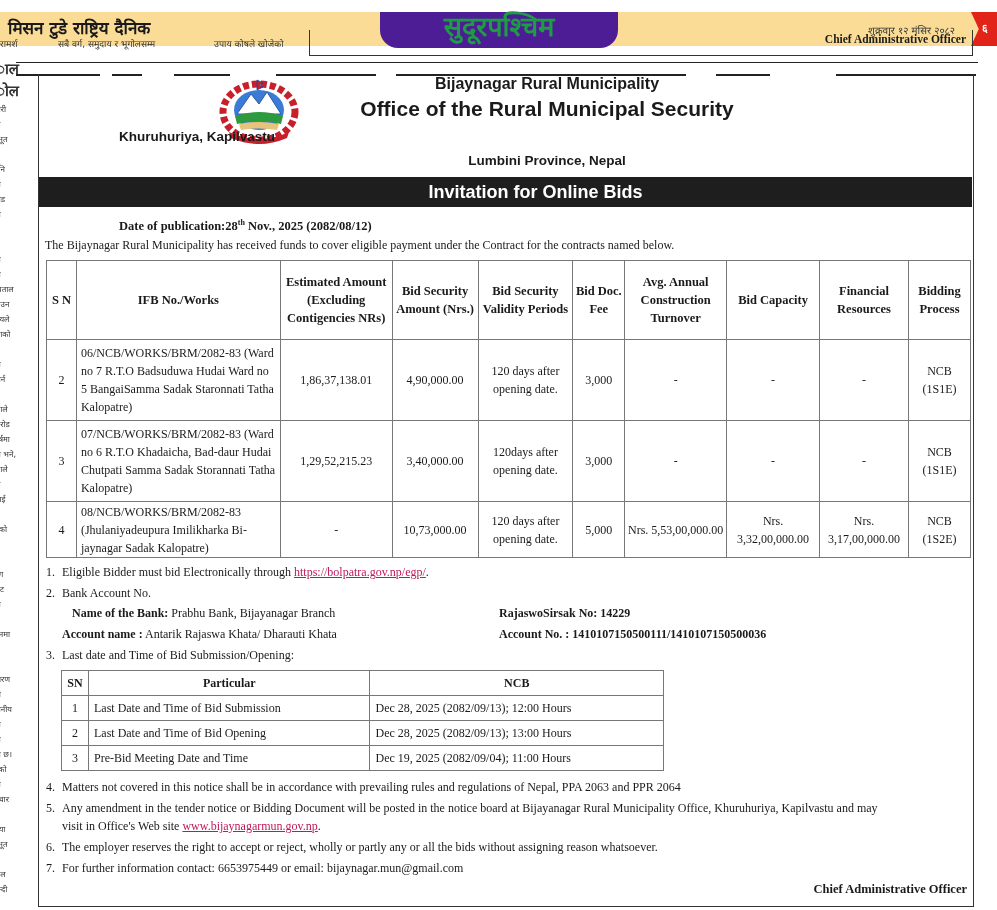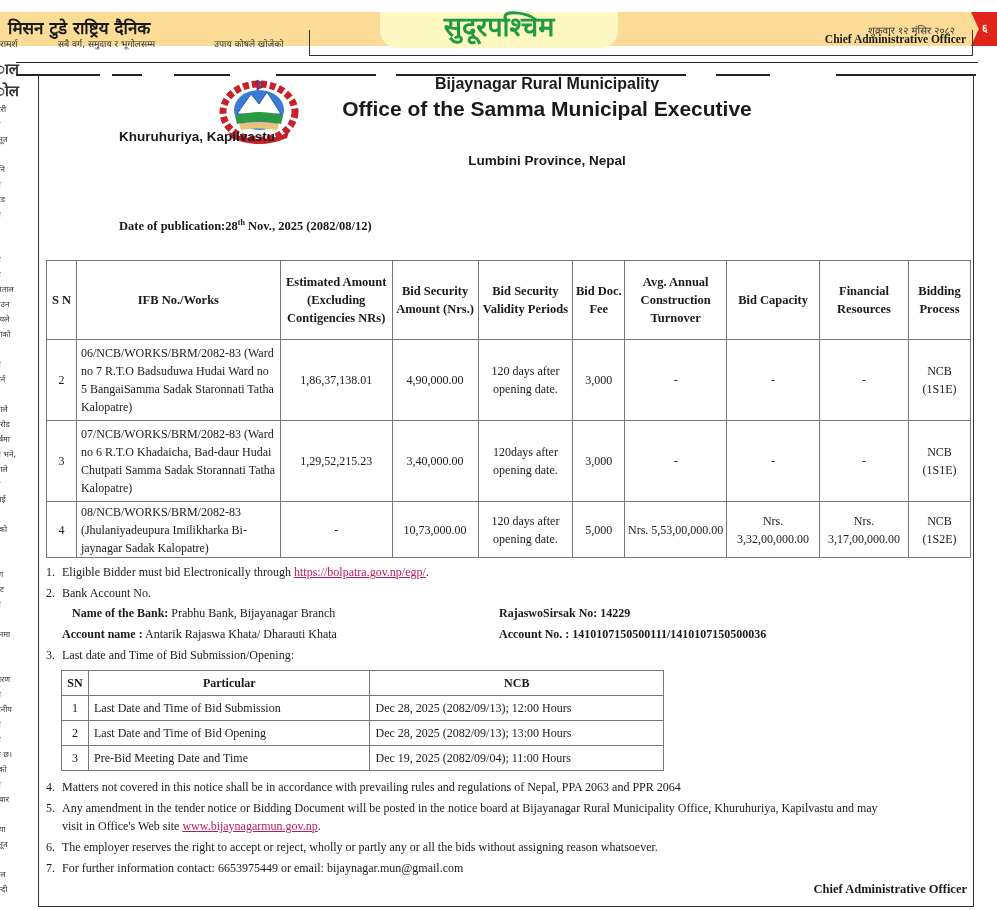--- a/index.html
+++ b/index.html
@@ -2,21 +2,21 @@
 <html><head>
 <meta charset="utf-8">
 <style>
   * { box-sizing: border-box; margin: 0; padding: 0; }
   html, body { width: 997px; height: 910px; overflow: hidden; background: #ffffff; }
   body { position: relative; font-family: "Liberation Serif", serif; color: #1a1a1a; }
 
   
   .masthead { position: absolute; left: 0; top: 0; width: 997px; height: 34px; background: #fbdc97; margin-top: 12px; }
   .mast-left { position: absolute; left: 8px; top: 4px; font-family: "DejaVu Sans", sans-serif; font-weight: bold; font-size: 17px; color: #1a1a1a; }
-  .mast-center { position: absolute; left: 380px; top: 0; width: 238px; height: 36px; background: #fef9c3; border-radius: 0 0 18px 18px; text-align: center; }
+  .mast-center { position: absolute; left: 380px; top: 0; width: 238px; height: 36px; background: #4c1d95; border-radius: 0 0 18px 18px; text-align: center; }
   .mast-center span { font-family: "DejaVu Sans", sans-serif; font-weight: bold; font-size: 27px; color: #1f9a45; line-height: 30px; }
   .mast-date { position: absolute; right: 42px; top: 11px; font-family: "DejaVu Sans", sans-serif; font-size: 10px; color: #333; }
   .mast-page { position: absolute; right: 0; top: 0; width: 26px; height: 34px; background: #e2231a; clip-path: polygon(0 0, 100% 0, 100% 100%, 0 100%, 30% 50%); }
   .mast-page span { position: absolute; left: 11px; top: 8px; font-family: "DejaVu Sans", sans-serif; font-size: 11px; color: #fff; font-weight: bold; }
 
   
   .teasers { position: absolute; left: 0; top: 37px; font-family: "DejaVu Sans", sans-serif; font-size: 9px; color: #333; }
   .teasers span { position: absolute; white-space: nowrap; }
   .prev-box { position: absolute; left: 309px; top: 30px; width: 664px; height: 26px; border-left: 1px solid #333; border-right: 1px solid #333; border-bottom: 1px solid #333; }
   .prev-sign { position: absolute; right: 6px; top: 3px; font-weight: bold; font-size: 11.5px; }
@@ -171,27 +171,29 @@
     <ellipse cx="42" cy="34" rx="36" ry="28" fill="none" stroke="#c8202a" stroke-width="7" stroke-dasharray="6 3"></ellipse>
     <ellipse cx="42" cy="32" rx="25" ry="20" fill="#3a7bd5"></ellipse>
     <polygon points="20,36 34,16 42,26 50,14 64,36" fill="#ffffff" stroke="#2b5aa8" stroke-width="1"></polygon>
     <path d="M18,38 Q42,30 66,38 L64,46 Q42,40 20,46 Z" fill="#2e9a3e"></path>
     <path d="M22,46 Q42,42 62,46 L60,52 Q42,49 24,52 Z" fill="#e8c37a"></path>
     <path d="M12,54 Q42,68 72,54 L70,60 Q42,72 14,60 Z" fill="#c8202a"></path>
     <polygon points="40,2 40,12 46,9 42,7 46,5" fill="#c8202a" stroke="#1f3f9a" stroke-width="0.8"></polygon>
   </svg>
 
   <div class="org1">Bijaynagar Rural  Municipality</div>
-  <div class="org2">Office of the Samma Municipal Executive</div>
+  <div class="org2">Office of the Rural Municipal Security</div>
   <div class="org3">Khuruhuriya, Kapilvastu</div>
   <div class="org4">Lumbini Province, Nepal</div>
 
+  <div class="banner">Invitation for Online Bids</div>
 
   <div class="pubdate"><span>Date of publication:28</span><sup>th</sup><span> Nov., 2025 (2082/08/12)</span></div>
 
+  <div class="intro">The Bijaynagar Rural Municipality has received funds to cover eligible payment under the Contract for the contracts  named below.</div>
 
   <table class="tbl">
     <colgroup>
       <col style="width:30px">
         <col style="width:204px">
         <col style="width:112px">
         <col style="width:86px">
         <col style="width:95px">
       <col style="width:52px">
         <col style="width:102px">

